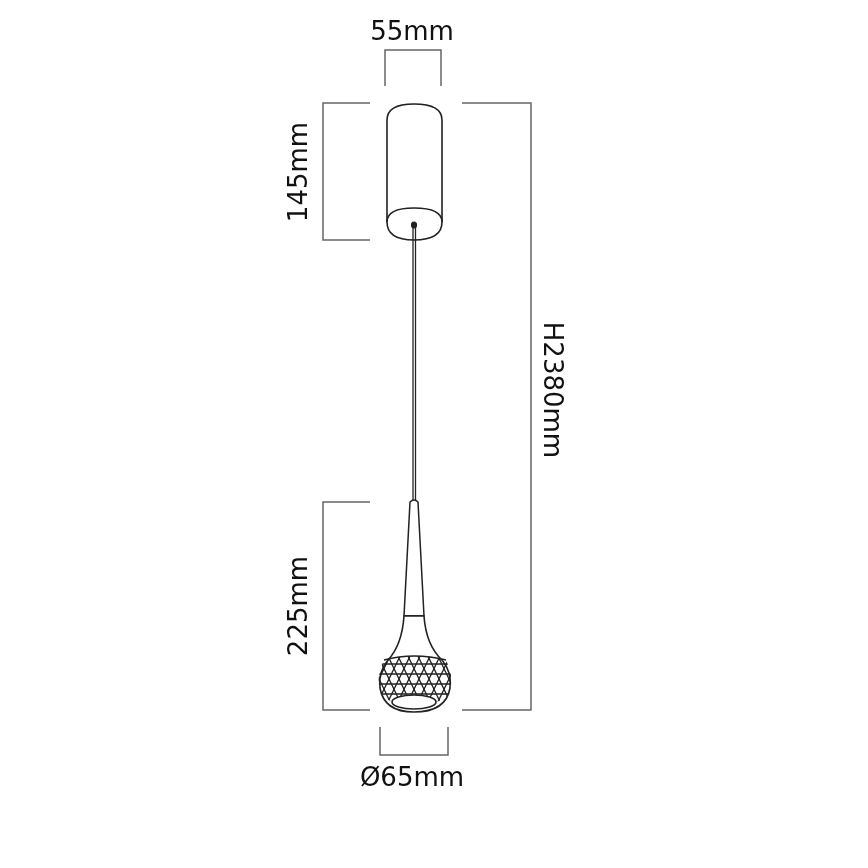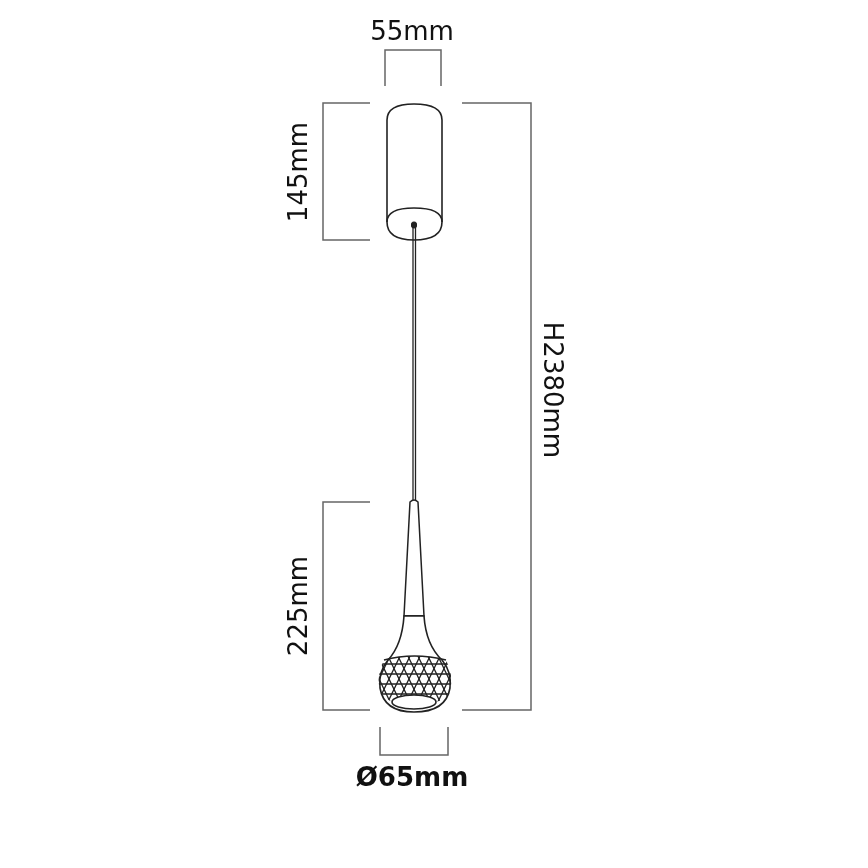--- a/index.html
+++ b/index.html
@@ -58,13 +58,13 @@
     </g>
     <path d="M384,660 Q414,652 446,660" fill="none" stroke="#222" stroke-width="1.6"></path>
     <ellipse cx="414" cy="702" rx="22" ry="7" fill="#fff" stroke="#222" stroke-width="1.6"></ellipse>
   </g>
 </svg>
 
 <div class="dim-label horiz" style="left:412px; top:31px;text-align:center;">55mm</div>
 <div class="dim-label rot-ccw" style="left:298px; top:172px;">145mm</div>
 <div class="dim-label rot-cw" style="left:553px; top:390px;">H2380mm</div>
 <div class="dim-label rot-ccw" style="left:298px; top:606px;">225mm</div>
-<div class="dim-label horiz" style="left:412px; top:777px;font-weight:bold;">Ø65mm</div>
+<div class="dim-label horiz" style="left:412px; top:777px;">Ø65mm</div>
 
 </body></html>

